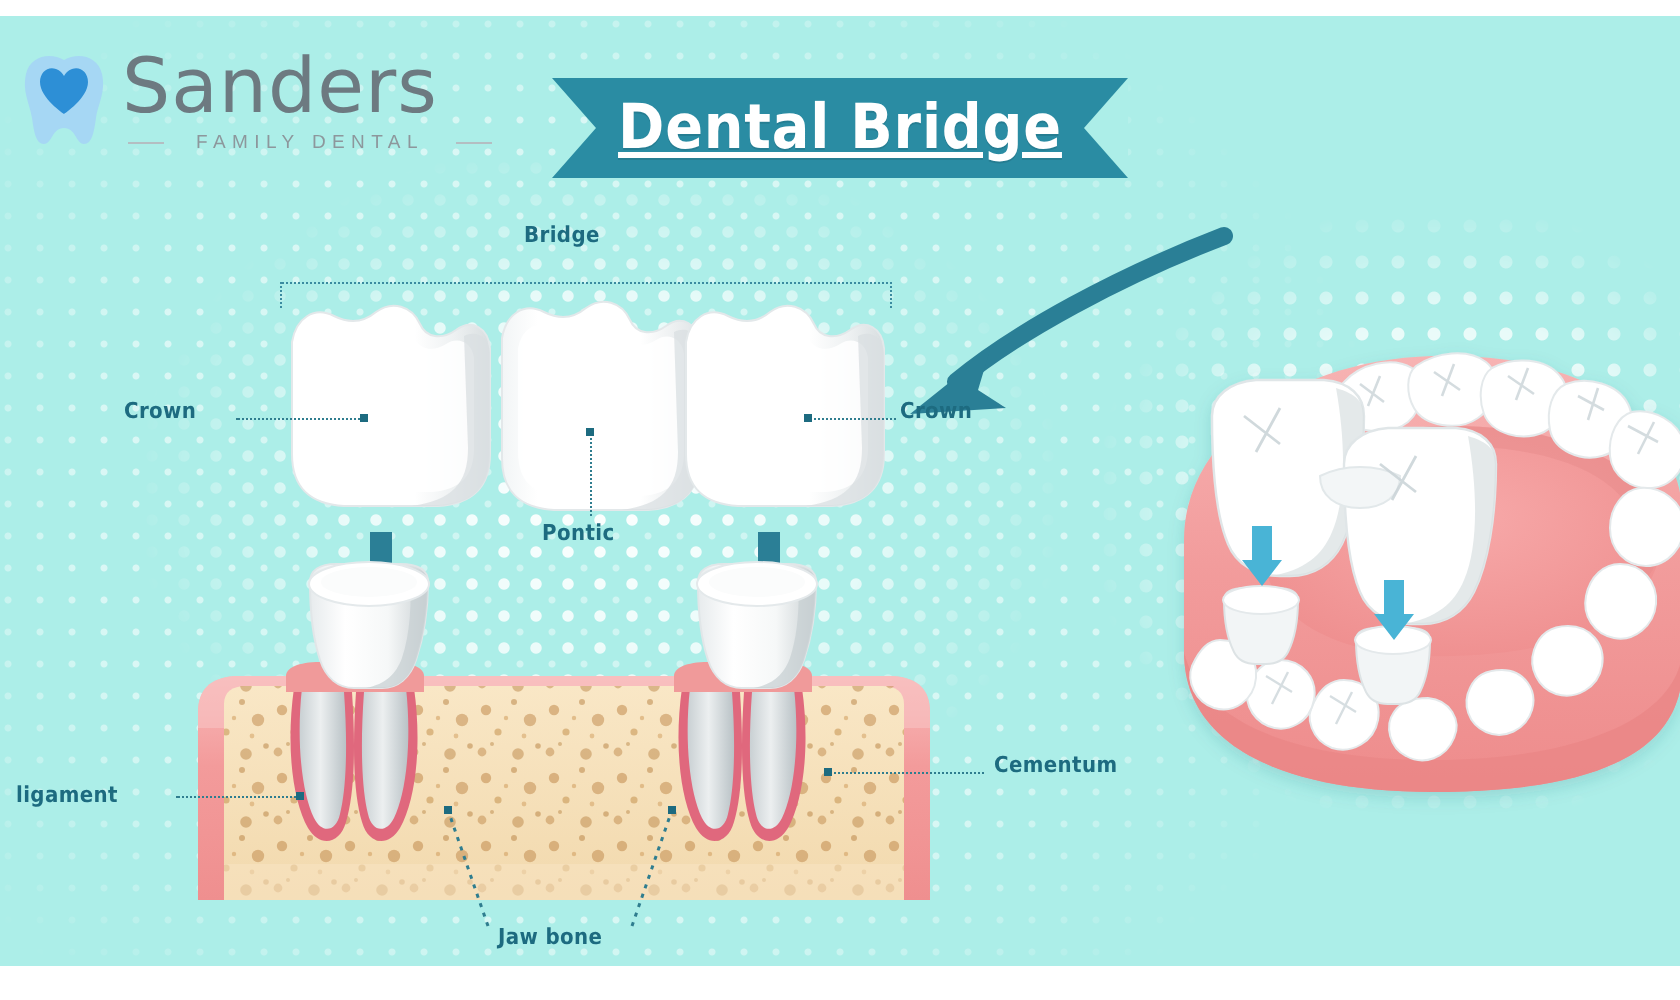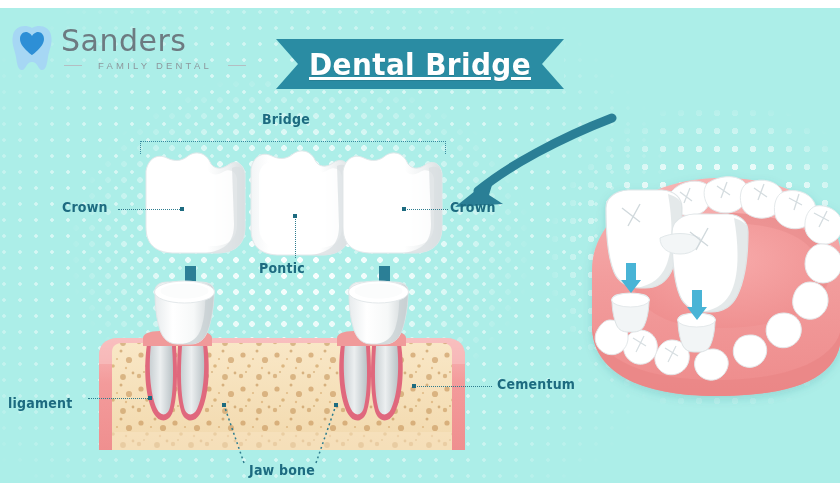--- a/index.html
+++ b/index.html
@@ -27,36 +27,36 @@
     background-image:radial-gradient(circle, rgba(255,255,255,.9) 3px, rgba(255,255,255,0) 3.5px);
     background-size:18px 18px;background-position:6px 6px;
     -webkit-mask-image:radial-gradient(ellipse 200px 180px at 720px 250px, #000 10%, rgba(0,0,0,.8) 55%, rgba(0,0,0,0) 88%);
     mask-image:radial-gradient(ellipse 200px 180px at 720px 250px, #000 10%, rgba(0,0,0,.8) 55%, rgba(0,0,0,0) 88%);
   }
 
   
   .logo{position:absolute;left:10px;top:16px;display:flex;align-items:center;gap:7px;}
   .logo-mark{width:44px;height:48px;flex:none;}
   .logo-text{display:flex;flex-direction:column;line-height:1;}
-  .logo-name{font-size:30px;color:#6d7a81;letter-spacing:.5px;font-weight:400;
+  .logo-name{font-size:38px;color:#6d7a81;letter-spacing:.5px;font-weight:400;
              font-family:"DejaVu Sans","Liberation Sans",sans-serif;}
   .logo-sub{display:flex;align-items:center;gap:16px;margin-top:5px;margin-left:3px;}
   .logo-sub-txt{font-size:9.5px;color:#8d979c;letter-spacing:3.2px;font-weight:400;}
   .logo-rule{height:1px;width:18px;background:#b4bec2;}
 
   
   .ribbon{position:absolute;left:276px;top:31px;width:288px;height:50px;}
   .ribbon svg{position:absolute;inset:0;}
   .ribbon-label{position:absolute;inset:0;display:flex;align-items:center;justify-content:center;
     color:#ffffff;font-size:31px;font-weight:bold;letter-spacing:.4px;
     font-family:"DejaVu Sans Condensed","DejaVu Sans","Liberation Sans",sans-serif;
     text-shadow:0 1px 0 rgba(0,0,0,.10);text-decoration:underline;}
 
   
-  .lbl{position:absolute;color:#1d6b80;font-size:14px;font-weight:bold;letter-spacing:.2px;
+  .lbl{position:absolute;color:#1d6b80;font-size:11px;font-weight:bold;letter-spacing:.2px;
        white-space:nowrap;line-height:1.05;
        font-family:"DejaVu Sans Condensed","DejaVu Sans","Liberation Sans",sans-serif;}
   .lbl.two-line{white-space:normal;width:95px;line-height:1.12;}
 
   .dotline{position:absolute;border-top:1.6px dotted #2f7d8f;height:0;}
   .dotline-v{position:absolute;border-left:1.6px dotted #2f7d8f;width:0;}
   .dot-sq{position:absolute;width:4px;height:4px;background:#1d6b80;}
 
   
   .bracket{position:absolute;left:140px;top:133px;width:304px;height:12px;
@@ -346,21 +346,21 @@
     <div class="bracket"></div>
 
     <div class="lbl" style="left:62px;top:192px;">Crown</div>
     <div class="dotline" style="left:118px;top:201px;width:64px;"></div>
     <div class="dot-sq" style="left:180px;top:199px;"></div>
 
     <div class="lbl" style="left:450px;top:192px;">Crown</div>
     <div class="dotline" style="left:404px;top:201px;width:44px;"></div>
     <div class="dot-sq" style="left:402px;top:199px;"></div>
 
-    <div class="lbl" style="left:259px;top:253px;">Pontic</div>
+    <div class="lbl" style="left:271px;top:253px;">Pontic</div>
     <div class="dotline-v" style="left:295px;top:208px;height:42px;"></div>
     <div class="dot-sq" style="left:293px;top:206px;"></div>
 
     <div class="lbl two-line" style="left:8px;top:372px;"><br><span>ligament</span></div>
     <div class="dotline" style="left:88px;top:390px;width:62px;"></div>
     <div class="dot-sq" style="left:148px;top:388px;"></div>
 
     <div class="lbl" style="left:497px;top:369px;">Cementum</div>
     <div class="dotline" style="left:414px;top:378px;width:78px;"></div>
     <div class="dot-sq" style="left:412px;top:376px;"></div>

